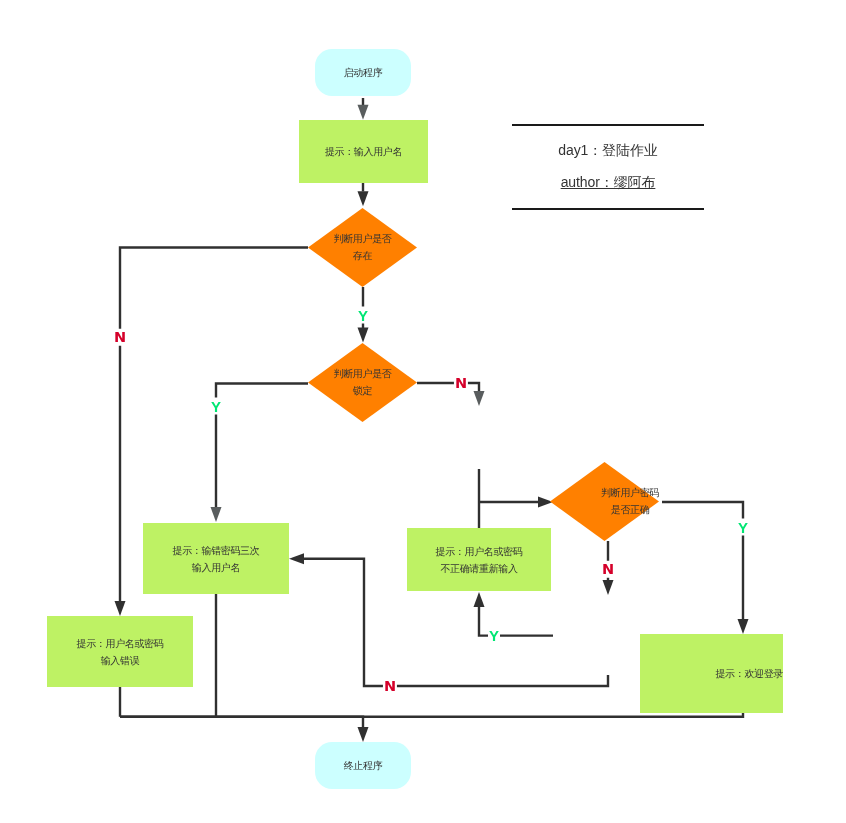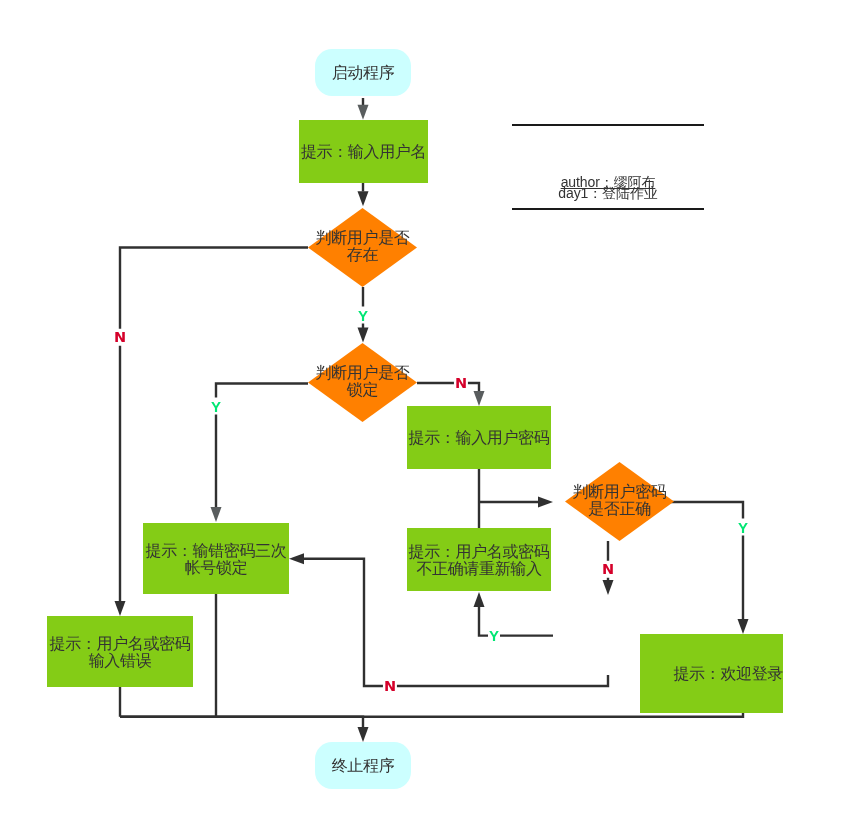--- a/index.html
+++ b/index.html
@@ -5,40 +5,40 @@
 <style>
   html,body{margin:0;padding:0;background:#ffffff;}
   body{width:846px;height:823px;position:relative;overflow:hidden;
        font-family:"Liberation Sans","DejaVu Sans",sans-serif;
        -webkit-font-smoothing:antialiased;}
   #canvas{position:absolute;left:0;top:0;width:846px;height:823px;}
   svg.edges{position:absolute;left:0;top:0;width:846px;height:823px;pointer-events:none;}
   svg.edges path.conn{fill:none;stroke:#303030;stroke-width:2.4;}
   .node{position:absolute;display:flex;align-items:center;justify-content:center;
         text-align:center;color:#333;font-family:sans-serif;
-        font-size:16px;line-height:17px;letter-spacing:-0.35px;}
-  .node.process{background:#84cc16;}
+        font-size:10px;line-height:17px;letter-spacing:-0.35px;}
+  .node.process{background:#bef264;}
   .node.terminator{background:#ccffff;border-radius:17px;}
   .node.decision{background:transparent;font-family:Liberation Mono, monospace;}
   .node.decision svg.dia{position:absolute;left:0;top:0;}
   .node.decision svg.dia polygon{fill:#ff8000;}
   .node .lbl{position:relative;z-index:2;white-space:pre-line;transform:translateZ(0);}
   .edge-label{position:absolute;font-family:"DejaVu Sans",sans-serif;font-weight:bold;
               font-size:14.5px;letter-spacing:0;
               transform:translate(-50%,-50%) translateZ(0);background:#fff;line-height:1;padding:1px 1px;}
   .edge-label span{display:inline-block;transform:translateZ(0);}
   .edge-label.yes{color:#00e673;font-family:"Liberation Sans",sans-serif;font-size:15px;}
   .edge-label.no{color:#d5002a;}
   .titleblock{position:absolute;left:512px;top:124px;width:192px;text-align:center;
               color:#333;font-size:14px;letter-spacing:-0.1px;}
   .titleblock .rule{position:absolute;left:0;width:192px;height:0;border-top:2px solid #1a1a1a;}
   .titleblock .rule.top{top:0;}
   .titleblock .rule.bot{top:84px;}
   .titleblock .tl{position:absolute;left:0;width:192px;line-height:16px;transform:translateZ(0);}
-  .titleblock .tl.l1{top:18px;margin-top:43px;}
+  .titleblock .tl.l1{top:18px;}
   .titleblock .tl.l2{top:50px;text-decoration:underline;}
 </style>
 </head>
 <body>
 
 <div id="canvas">
 
   <svg class="edges">
     <path class="conn" d="M 363,98 L 363,105"></path>
     <polygon class="arrowhead" points="363,119.8 357.5,104.8 368.5,104.8" fill="#595d5e"></polygon>
@@ -83,37 +83,34 @@
     <span class="lbl">判断用户是否
 存在</span>
   </div>
   <div class="node decision" style="left:308px;top:343px;width:109px;height:79px;">
     <svg class="dia" viewBox="0 0 109 79" width="109" height="79">
         <polygon points="54.5,0 109,39.5 54.5,79 0,39.5"></polygon>
       </svg>
     <span class="lbl">判断用户是否
 锁定</span>
   </div>
-  <div class="node process" style="left:407px;top:406px;width:144px;height:63px;">
-    <span class="lbl">提示：输入用户密码</span>
-  </div>
-  <div class="node decision" style="left:565px;top:462px;width:109px;height:79px;">
+  <div class="node decision" style="left:550px;top:462px;width:109px;height:79px;justify-content:flex-end;">
     <svg class="dia" viewBox="0 0 109 79" width="109" height="79">
         <polygon points="54.5,0 109,39.5 54.5,79 0,39.5"></polygon>
       </svg>
     <span class="lbl">判断用户密码
 是否正确</span>
   </div>
   <div class="node process" style="left:407px;top:528px;width:144px;height:63px;">
     <span class="lbl">提示：用户名或密码
 不正确请重新输入</span>
   </div>
   <div class="node process" style="left:143px;top:523px;width:146px;height:71px;">
     <span class="lbl">提示：输错密码三次
-帐号锁定</span>
+输入用户名</span>
   </div>
   <div class="node process" style="left:47px;top:616px;width:146px;height:71px;">
     <span class="lbl">提示：用户名或密码
 输入错误</span>
   </div>
   <div class="node process" style="left:640px;top:634px;width:143px;height:79px;justify-content:flex-end;">
     <span class="lbl">提示：欢迎登录</span>
   </div>
   <div class="node terminator" style="left:315px;top:742px;width:96px;height:47px;font-family:Liberation Serif, serif;">
     <span class="lbl">终止程序</span>

